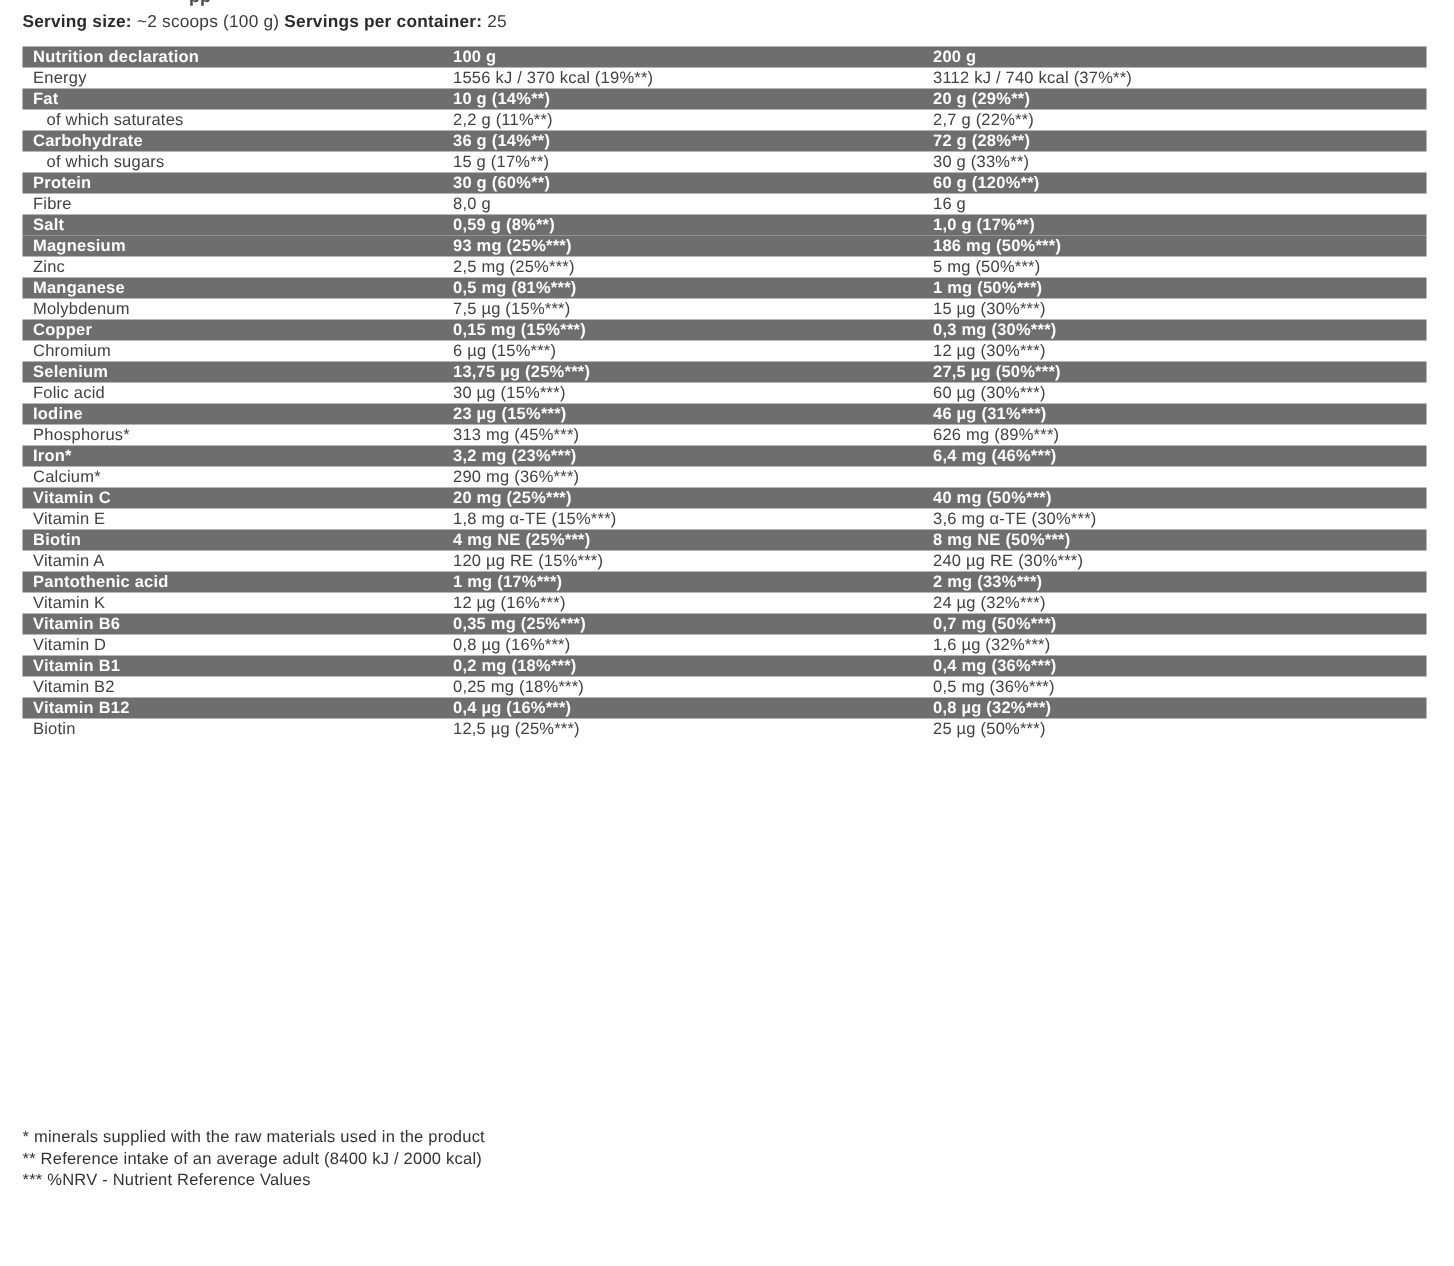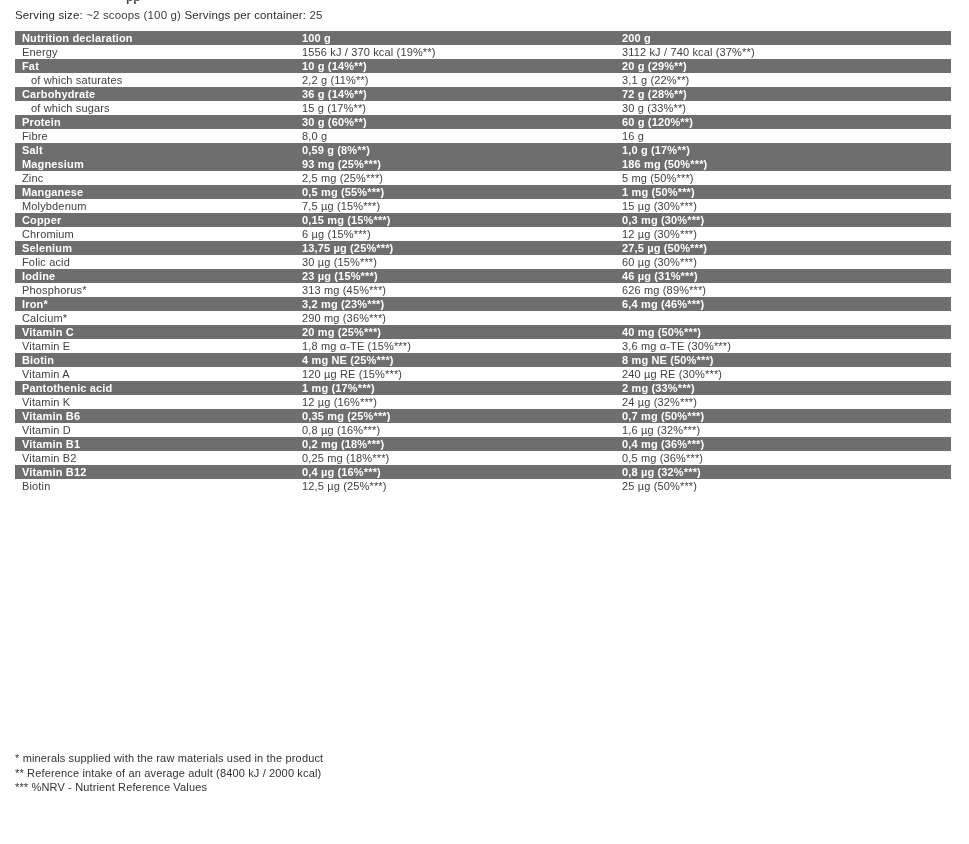--- a/index.html
+++ b/index.html
@@ -34,21 +34,21 @@
   }
   .serving-line {
     position: absolute;
     left: 15px;
     top: 9px;
     font-size: 11.5px;
     letter-spacing: 0.15px;
     color: #3c3c3c;
     white-space: nowrap;
   }
-  .serving-line b { font-weight: 400; color: #2b2b2b; }
+  .serving-line b { font-weight: 700; color: #2b2b2b; }
   .nutrition-table {
     position: absolute;
     left: 15px;
     top: 31px;
     width: 936px;
   }
   .row {
     display: flex;
     align-items: center;
     height: 14px;
@@ -103,21 +103,21 @@
     <div class="cell-200">3112 kJ / 740 kcal (37%**)</div>
   </div>
       <div class="row dark">
     <div class="cell-name">Fat</div>
     <div class="cell-100">10 g (14%**)</div>
     <div class="cell-200">20 g (29%**)</div>
   </div>
       <div class="row">
     <div class="cell-name indent">of which saturates</div>
     <div class="cell-100">2,2 g (11%**)</div>
-    <div class="cell-200">3,1 g (22%**)</div>
+    <div class="cell-200">2,7 g (22%**)</div>
   </div>
       <div class="row dark">
     <div class="cell-name">Carbohydrate</div>
     <div class="cell-100">36 g (14%**)</div>
     <div class="cell-200">72 g (28%**)</div>
   </div>
       <div class="row">
     <div class="cell-name indent">of which sugars</div>
     <div class="cell-100">15 g (17%**)</div>
     <div class="cell-200">30 g (33%**)</div>
@@ -142,21 +142,21 @@
     <div class="cell-100">93 mg (25%***)</div>
     <div class="cell-200">186 mg (50%***)</div>
   </div>
       <div class="row">
     <div class="cell-name">Zinc</div>
     <div class="cell-100">2,5 mg (25%***)</div>
     <div class="cell-200">5 mg (50%***)</div>
   </div>
       <div class="row dark">
     <div class="cell-name">Manganese</div>
-    <div class="cell-100">0,5 mg (55%***)</div>
+    <div class="cell-100">0,5 mg (81%***)</div>
     <div class="cell-200">1 mg (50%***)</div>
   </div>
       <div class="row">
     <div class="cell-name">Molybdenum</div>
     <div class="cell-100">7,5 µg (15%***)</div>
     <div class="cell-200">15 µg (30%***)</div>
   </div>
       <div class="row dark">
     <div class="cell-name">Copper</div>
     <div class="cell-100">0,15 mg (15%***)</div>

